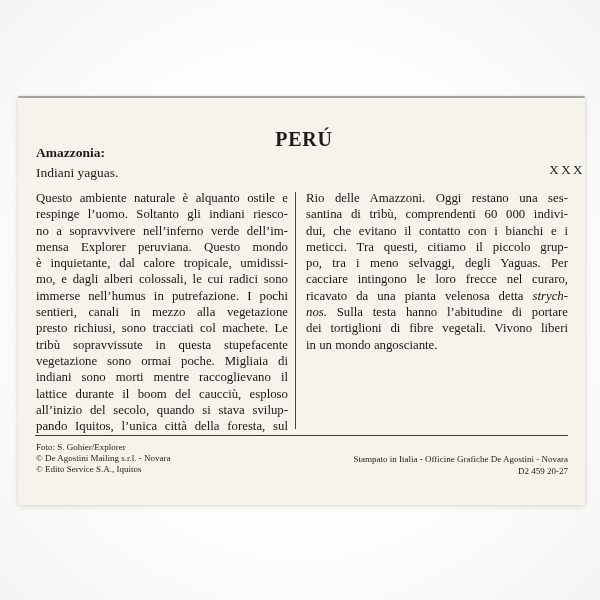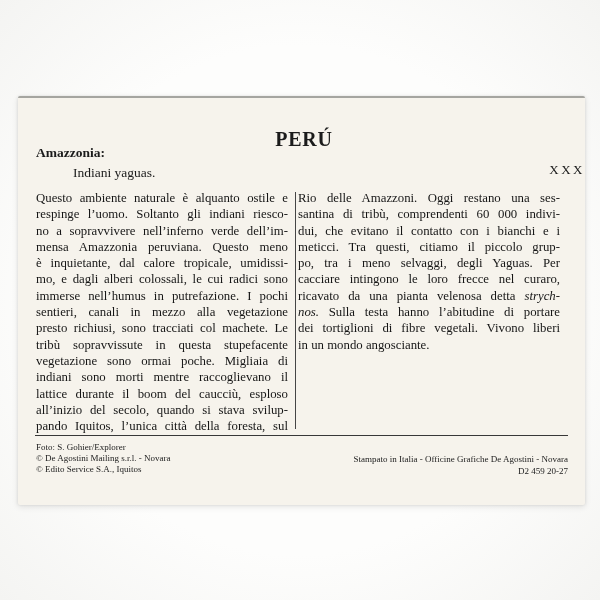--- a/index.html
+++ b/index.html
@@ -47,32 +47,31 @@
     left: 18px;
     top: 47px;
     font-size: 13.5px;
     font-weight: bold;
   }
   .caption-sub {
     position: absolute;
     left: 18px;
     top: 67px;
     font-size: 13.5px;
-    margin-left: 37px;
   }
   .col {
     position: absolute;
     top: 92px;
     font-size: 12.8px;
     line-height: 16.3px;
     color: #161616;
     font-family: Liberation Serif, serif;
   }
   .col-left  { left: 18px;  width: 252px; }
-  .col-right { left: 280px; width: 262px; }
+  .col-right { left: 288px; width: 262px; }
   .ln {
     text-align: justify;
     text-align-last: justify;
     height: 16.3px;
     overflow: hidden;
     white-space: normal;
   }
   .ln.last { text-align-last: left; }
   .it { font-style: italic; }
   .col-divider {
@@ -117,21 +116,21 @@
   <div class="title">PERÚ</div>
   <div class="series-mark">XXX</div>
 
   <div class="caption-heading">Amazzonia:</div>
   <div class="caption-sub">Indiani yaguas.</div>
 
   <div class="col col-left">
     <div class="ln">Questo ambiente naturale è alquanto ostile e</div>
     <div class="ln">respinge l’uomo. Soltanto gli indiani riesco-</div>
     <div class="ln">no a sopravvivere nell’inferno verde dell’im-</div>
-    <div class="ln">mensa Amazzonia peruviana. Questo meno</div>
+    <div class="ln">mensa Explorer peruviana. Questo mondo</div>
     <div class="ln">è inquietante, dal calore tropicale, umidissi-</div>
     <div class="ln">mo, e dagli alberi colossali, le cui radici sono</div>
     <div class="ln">immerse nell’humus in putrefazione. I pochi</div>
     <div class="ln">sentieri, canali in mezzo alla vegetazione</div>
     <div class="ln">presto richiusi, sono tracciati col machete. Le</div>
     <div class="ln">tribù sopravvissute in questa stupefacente</div>
     <div class="ln">vegetazione sono ormai poche. Migliaia di</div>
     <div class="ln">indiani sono morti mentre raccoglievano il</div>
     <div class="ln">lattice durante il boom del caucciù, esploso</div>
     <div class="ln">all’inizio del secolo, quando si stava svilup-</div>

